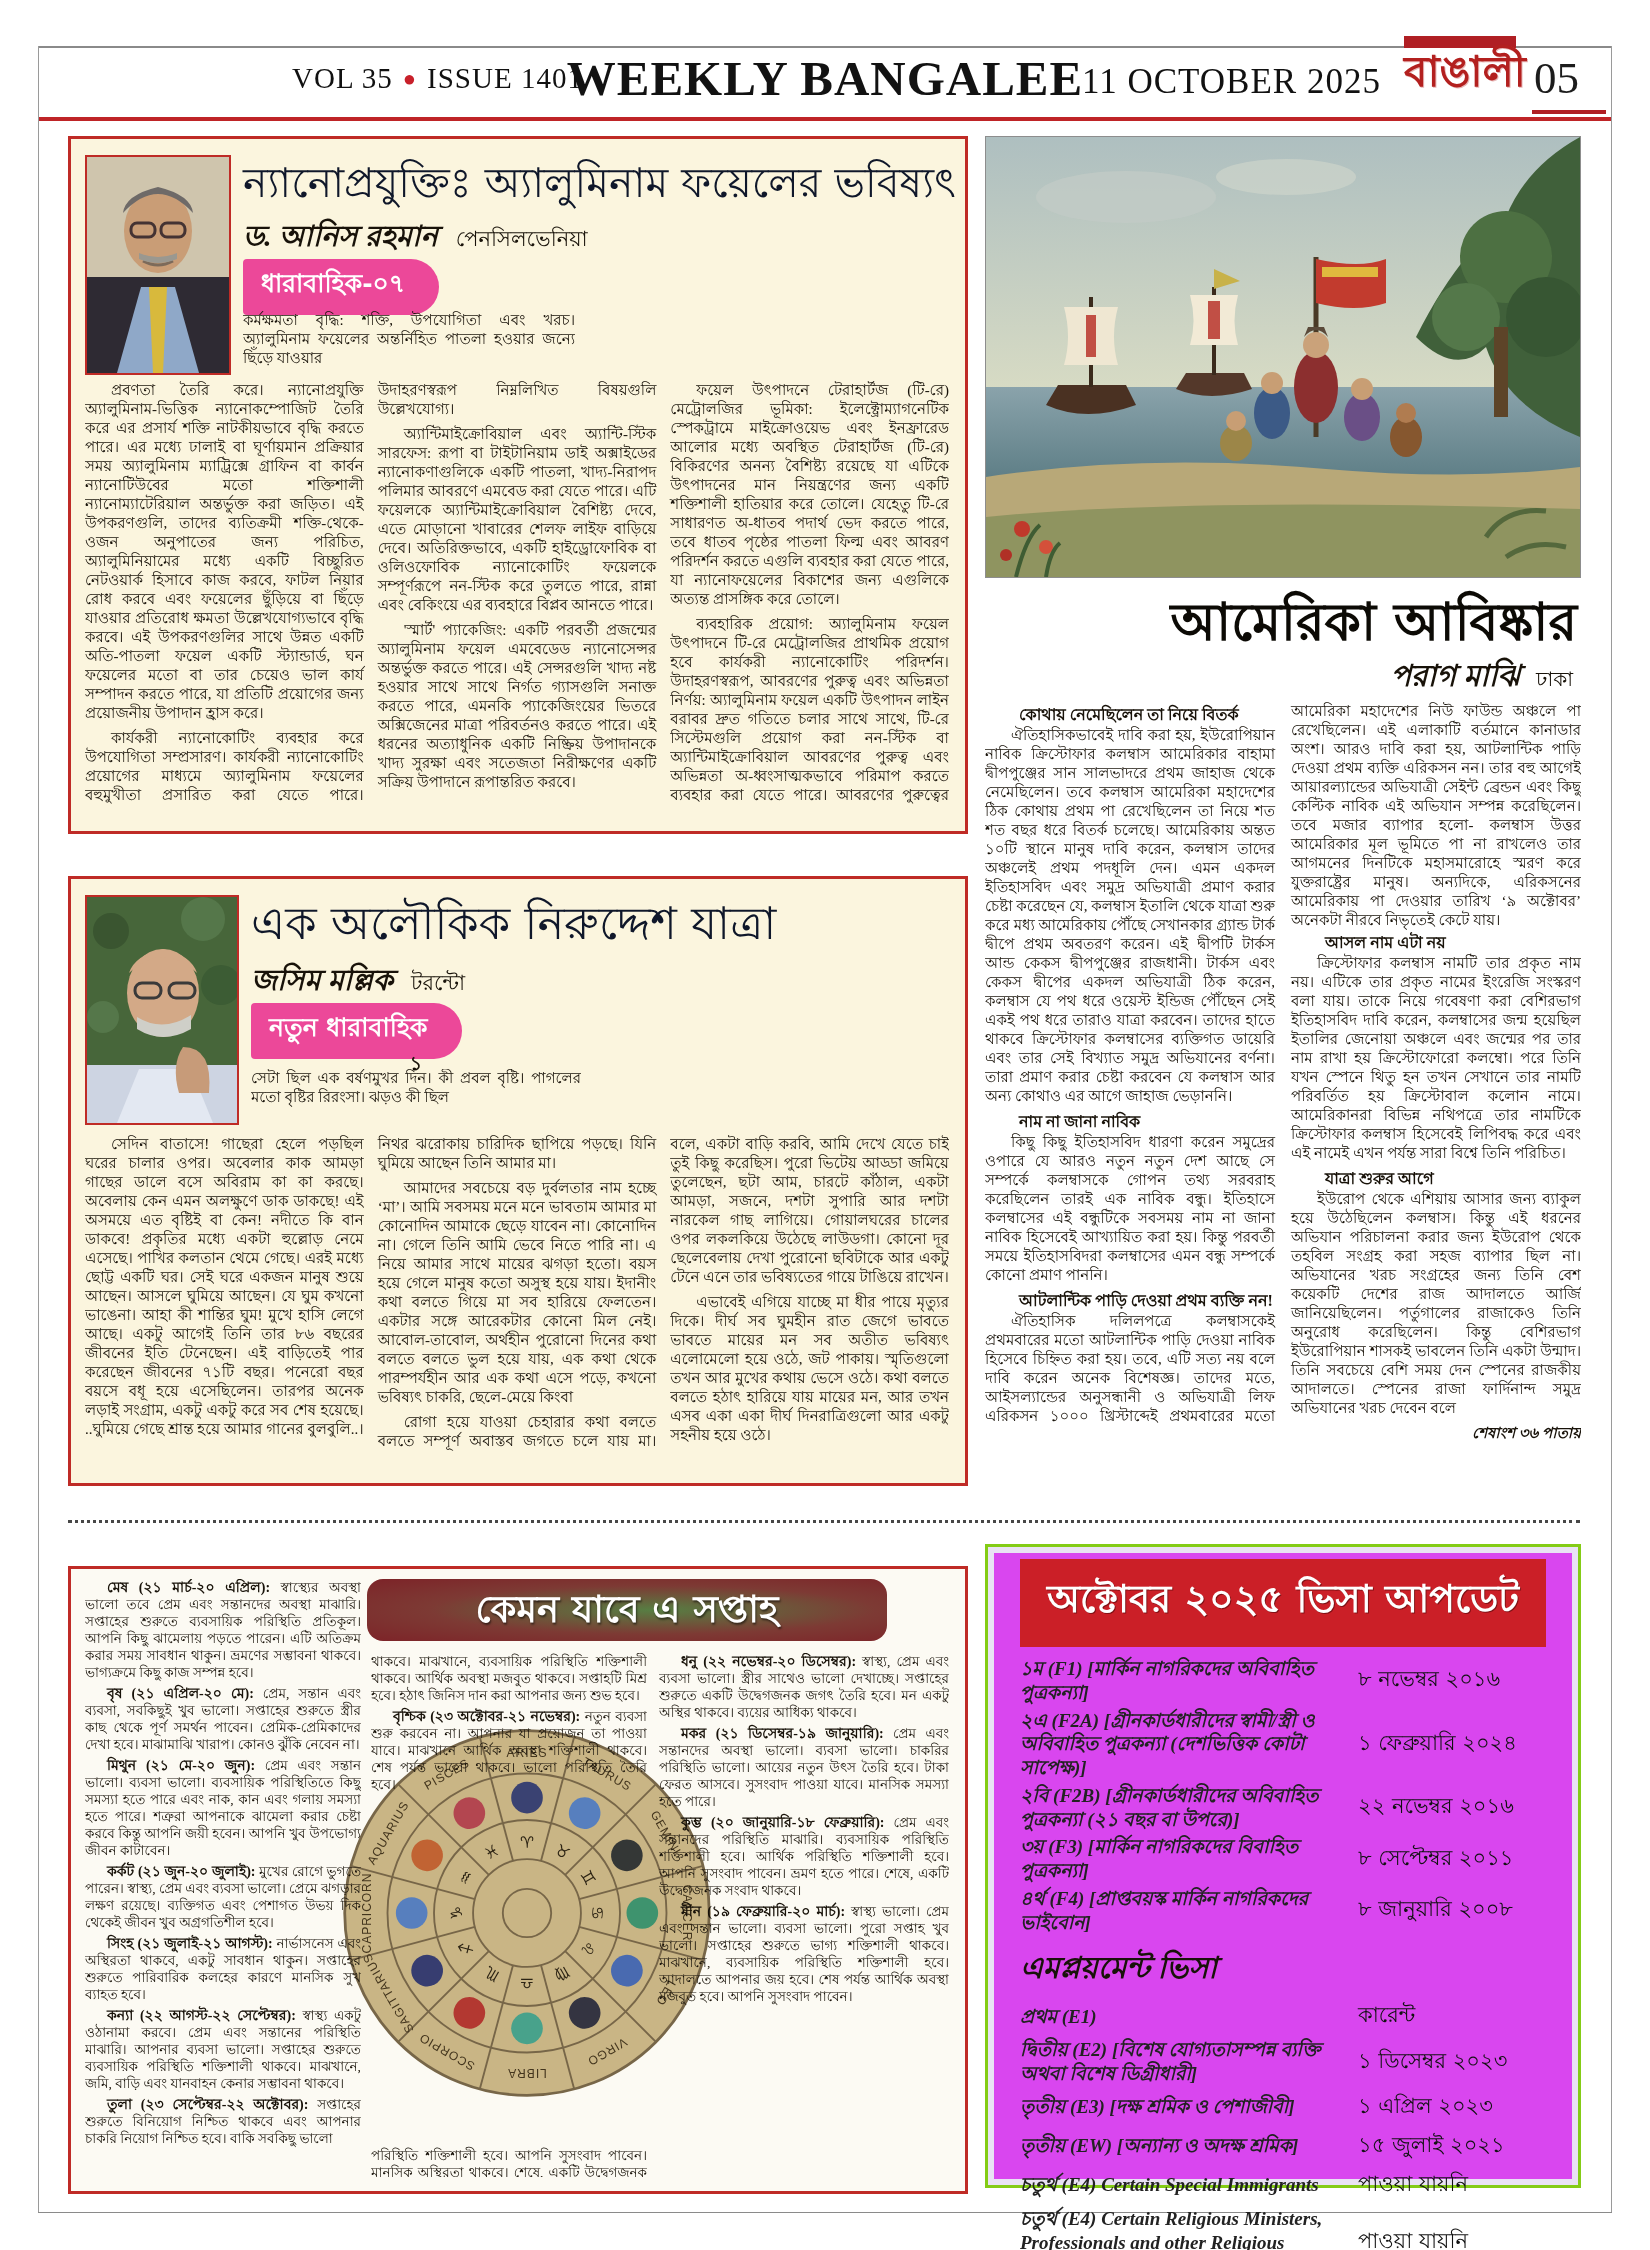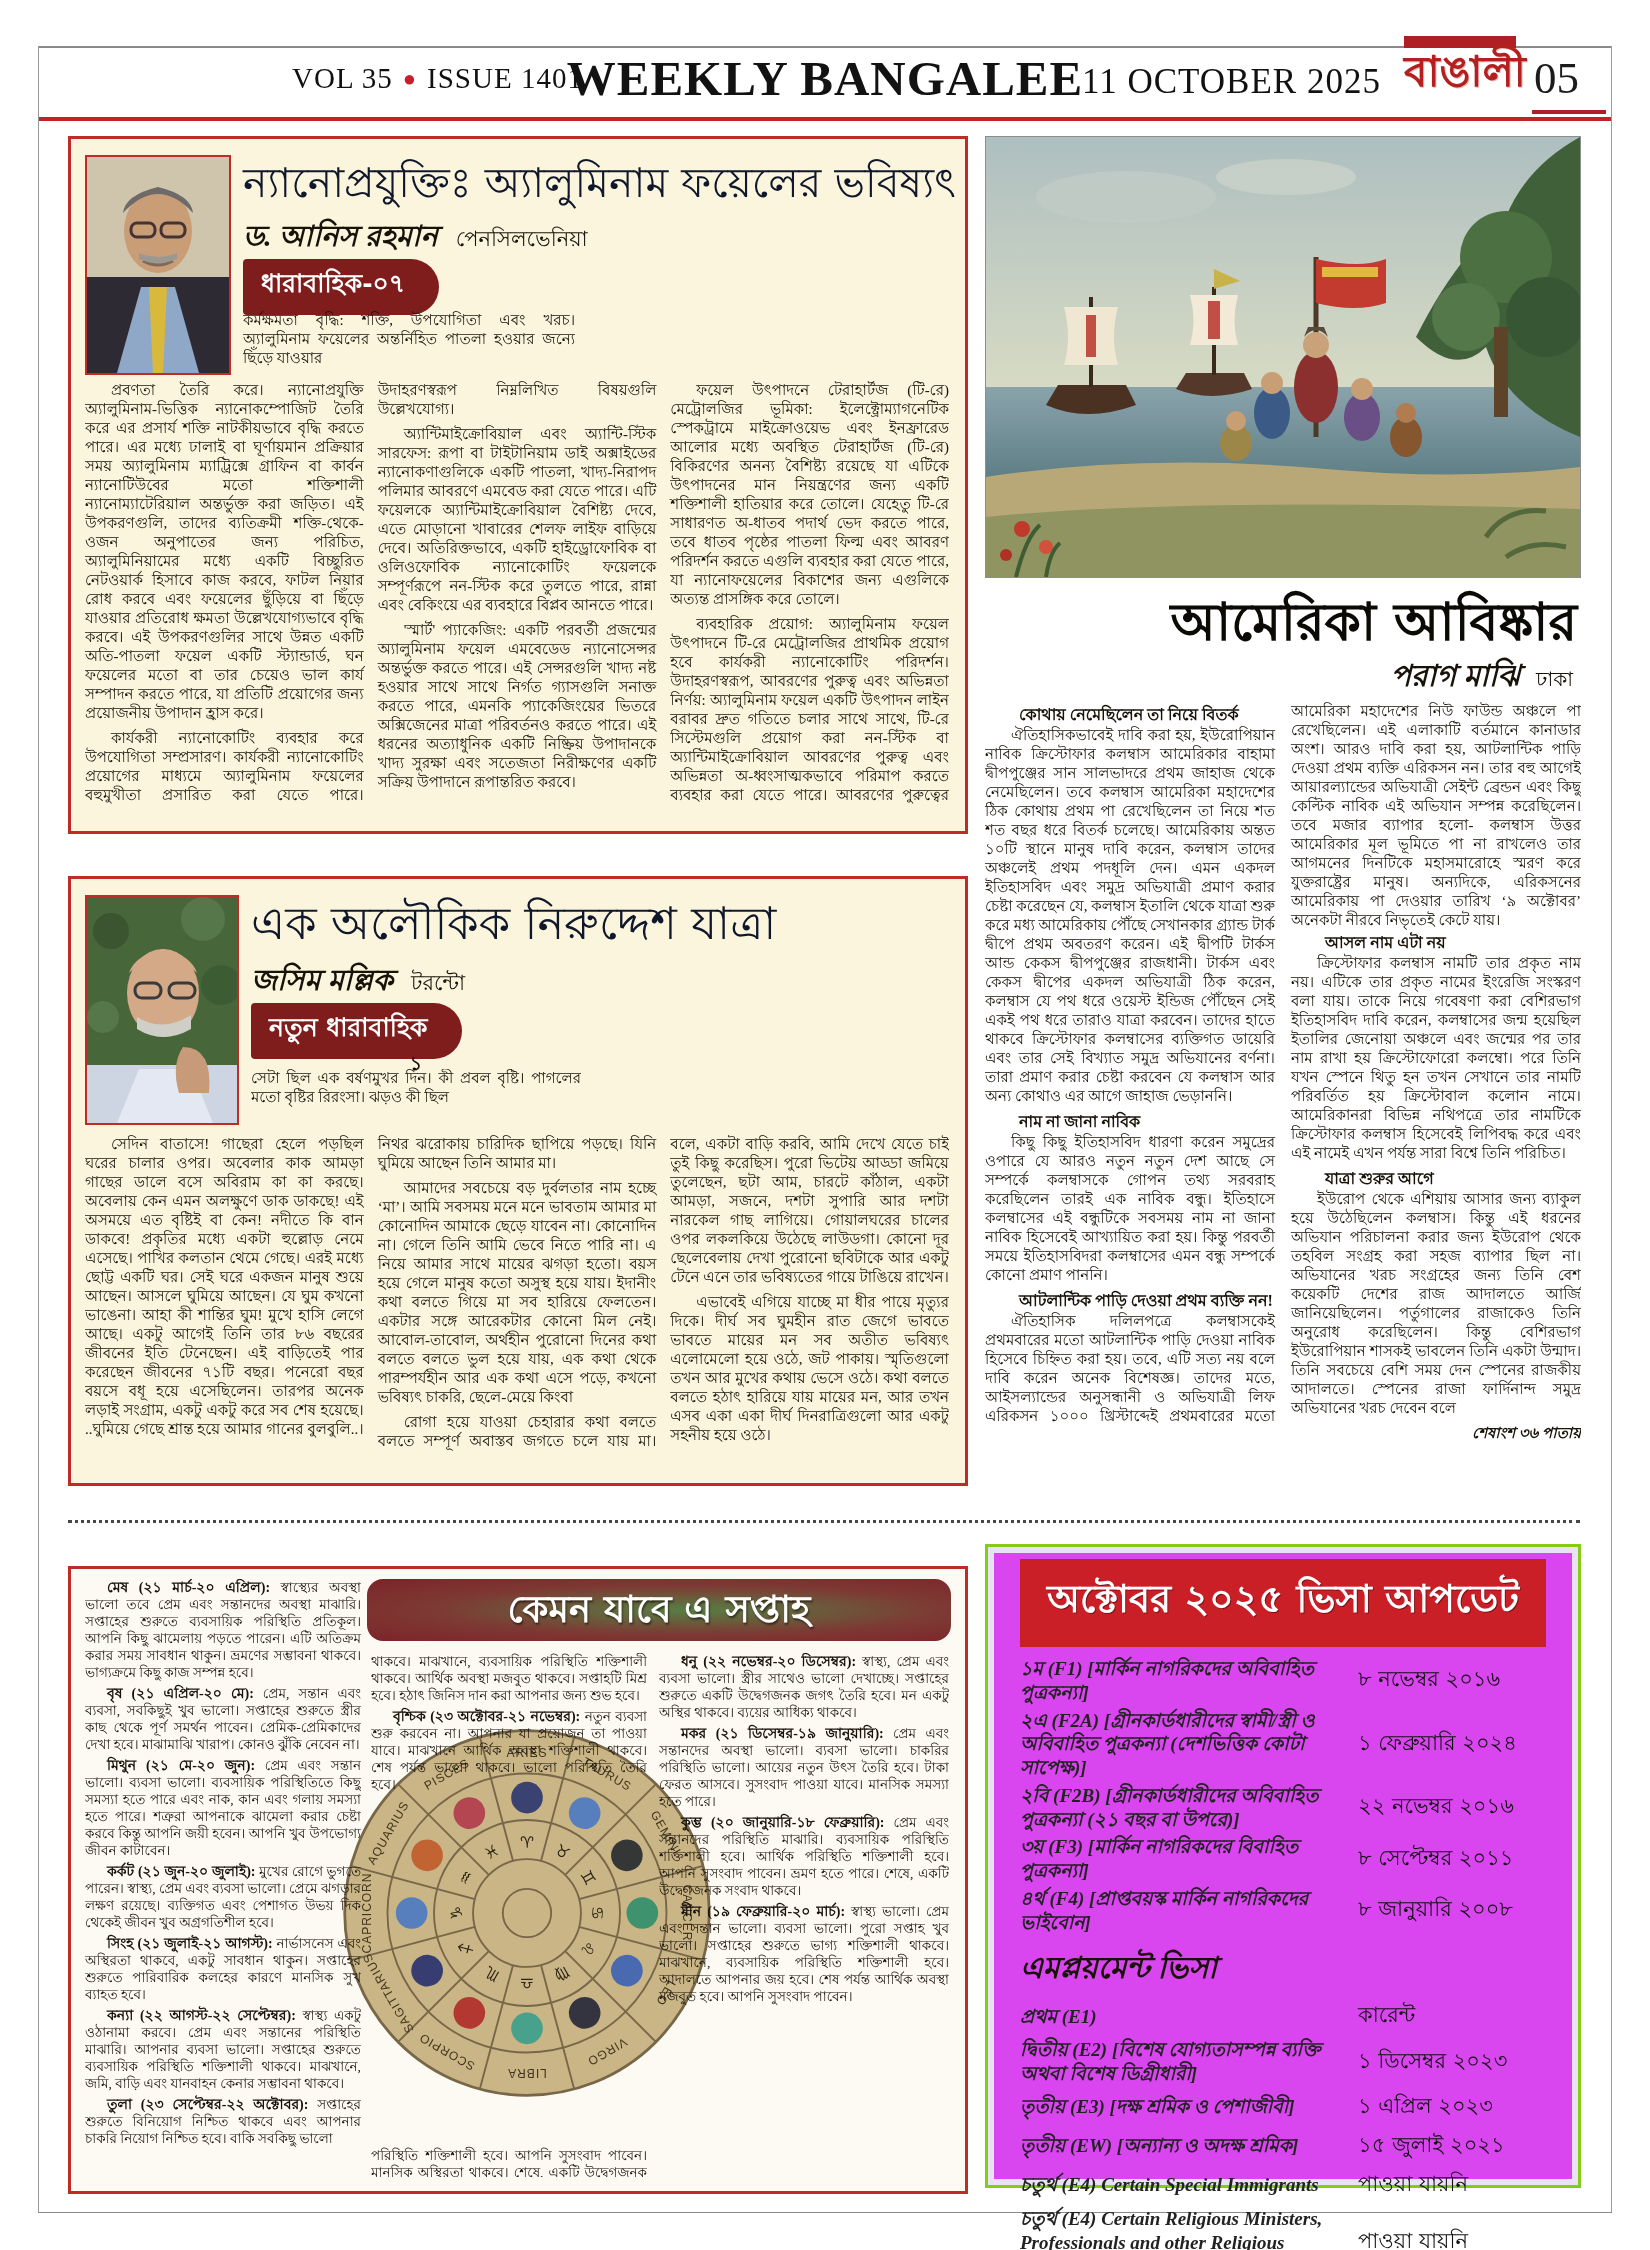--- a/index.html
+++ b/index.html
@@ -25,39 +25,39 @@
   .page-num-underline{position:absolute;left:1532px;top:110px;width:74px;height:4px;background:#b01f24;}
   
   .artbox{position:absolute;background:#fbf5de;border:3px solid #bf2b26;}
   .aphoto{position:absolute;border:2px solid #bf2b26;overflow:hidden;background:#cfc5ad;}
   .aphoto svg{display:block;}
   .headline{position:absolute;font-weight:400;color:#0f172a;white-space:nowrap;
             font-family:"DejaVu Sans","Liberation Serif",sans-serif;}
   .byline{position:absolute;}
   .byline .name{font-weight:700;font-style:italic;font-size:29px;}
   .byline .loc{font-size:21px;margin-left:14px;}
-  .badge{position:absolute;display:inline-block;background:#7f1d1d;color:#fff;font-weight:700;
+  .badge{position:absolute;display:inline-block;background:#ec4899;color:#fff;font-weight:700;
          font-size:25px;padding:5px 34px 8px 18px;border-radius:4px 28px 28px 4px;
          font-family:"DejaVu Sans",sans-serif;}
   .lead-block{position:absolute;font-size:15px;line-height:19px;text-align:justify;overflow:hidden;}
   .colsflow{position:absolute;column-gap:14px;font-size:15px;line-height:19px;text-align:justify;overflow:hidden;}
   .cols3{column-count:3;}
   .cols2{column-count:2;}
   .colsflow p{margin:0 0 6px 0;text-indent:26px;}
   .cont{font-style:italic;font-weight:700;text-align:right;font-size:15px;}
   .sec-marker{text-align:center;font-weight:700;font-size:19px;margin:2px 0;}
   .subhead{font-weight:700;font-size:16px;margin:3px 0 2px 0;text-indent:34px;}
   
   .america-head{position:absolute;right:4px;text-align:right;font-size:52px;font-weight:700;white-space:nowrap;
                 font-family:"DejaVu Sans","Liberation Serif",sans-serif;color:#0c0a05;}
   .america-byline{position:absolute;right:8px;text-align:right;}
   .painting{position:absolute;border:1px solid #8d8d8d;overflow:hidden;}
   
   .horo-box{position:absolute;background:#fcfaf3;border:3px solid #bf2b26;}
-  .horo-banner{position:absolute;left:296px;top:10px;width:584px;height:62px;border-radius:16px;
+  .horo-banner{position:absolute;left:296px;top:10px;width:520px;height:62px;border-radius:16px;
                background:radial-gradient(ellipse at 55% 50%, #577e43 0%, #7d3a34 55%, #7d2328 100%);
                color:#fff;font-weight:700;font-size:37px;text-align:center;line-height:62px;
                font-family:"DejaVu Sans",sans-serif;text-shadow:1px 2px 2px rgba(0,0,0,.5);}
   .horo-col{position:absolute;font-size:13.5px;line-height:17px;text-align:justify;overflow:hidden;z-index:2;}
   .horo-col p{margin:0 0 4px 0;text-indent:22px;}
   .horo-col b{font-size:14px;}
   .wheel-wrap{position:absolute;z-index:1;}
   .wheel-label{font-size:13px;fill:#43351d;letter-spacing:1px;font-family:"Liberation Sans",sans-serif;}
   .wheel-glyph{font-size:17px;fill:#2d2414;font-family:"DejaVu Sans",sans-serif;}
   

